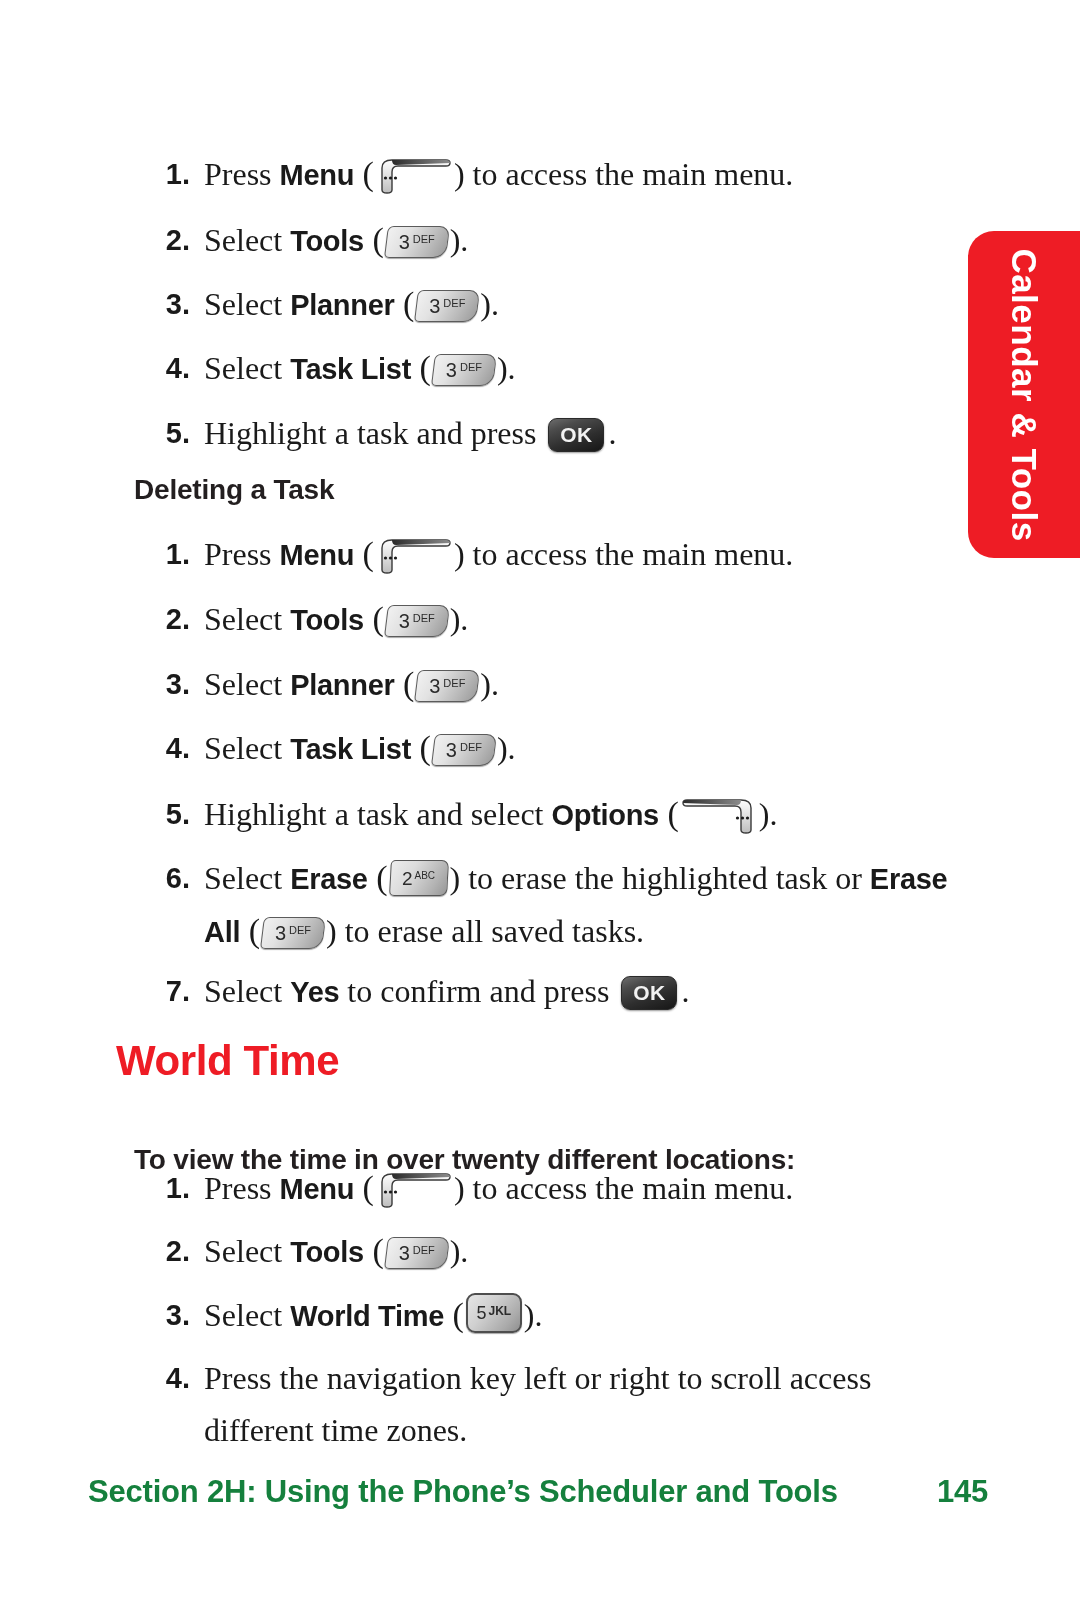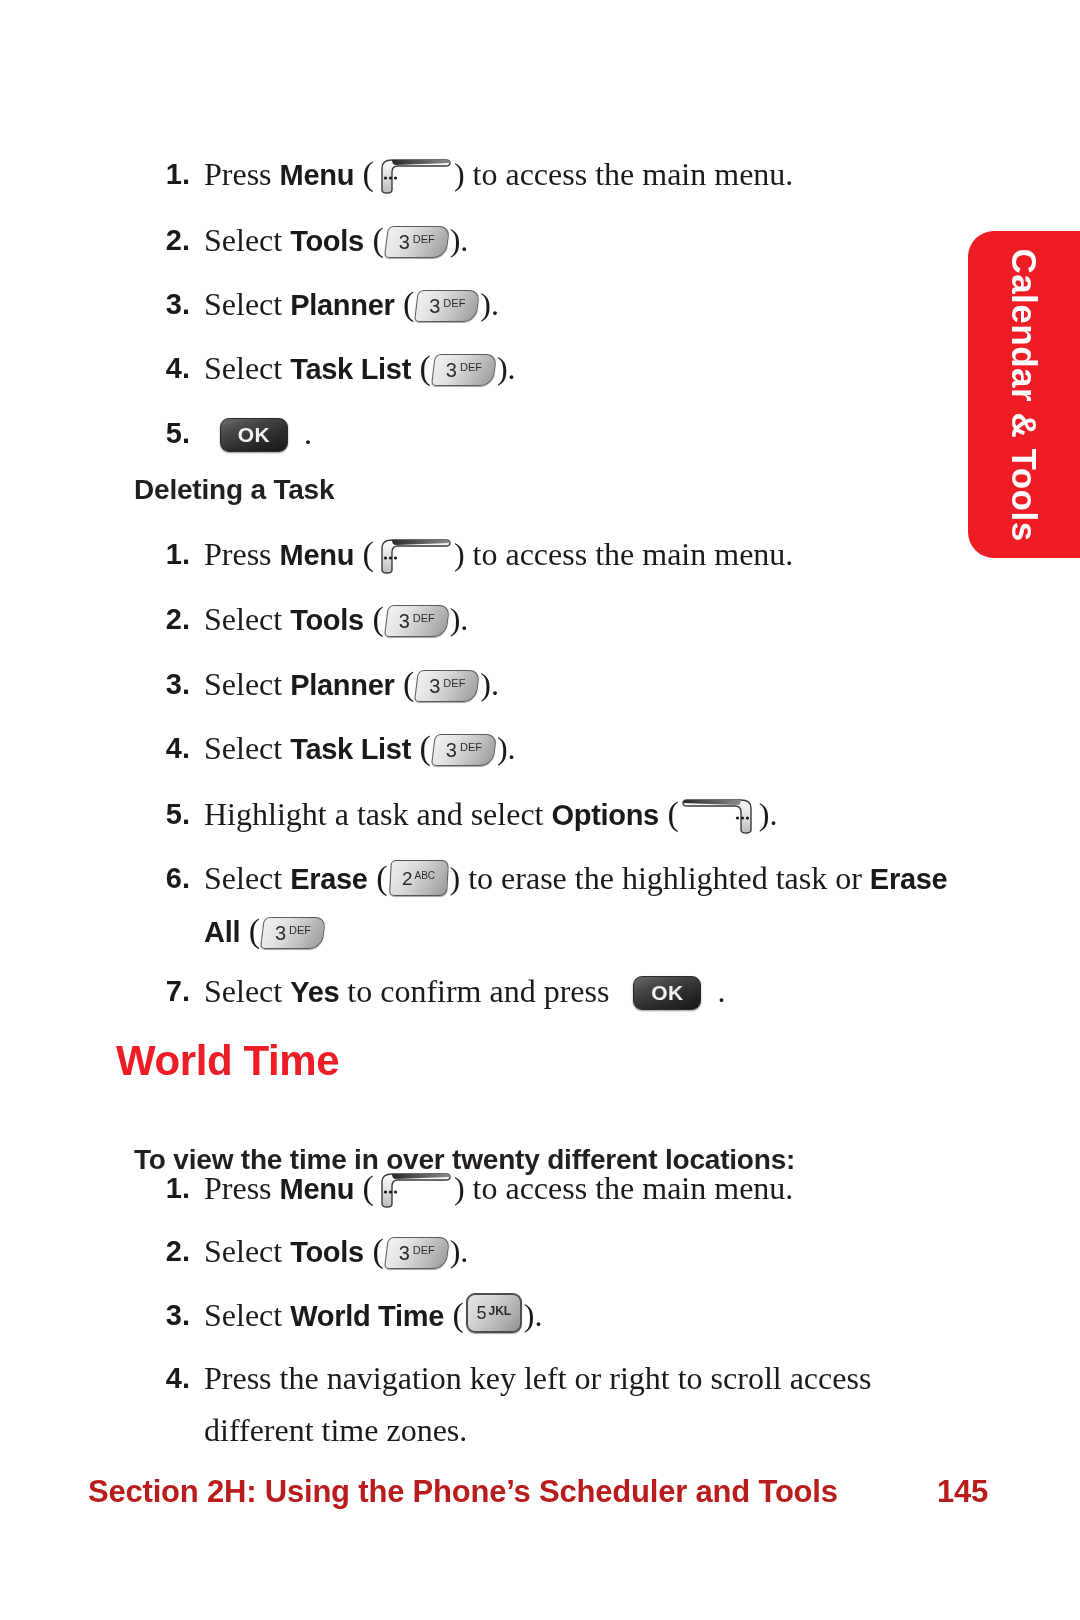--- a/index.html
+++ b/index.html
@@ -194,23 +194,23 @@
     justify-content: center;
     gap: 2px;
     font-family: "Liberation Sans", sans-serif;
     color: #2b2b2b;
   }
   .key-rr .d { font-size: 18px; line-height: 1; }
   .key-rr .a { font-size: 12px; font-weight: bold; line-height: 1; margin-top: -4px; }
 
   
   .key-ok {
-    width: 68px;
+    width: 56px;
     height: 34px;
-    margin: 0 16px;
+    margin: 0 4px;
     vertical-align: -8px;
   }
   .key-ok .body {
     position: absolute;
     inset: 0;
     background: linear-gradient(160deg, #6d6d6d 0%, #4b4b4b 25%, #2e2e2e 60%, #161616 100%);
     border: 1.5px solid #2a2a2a;
     border-radius: 9px;
     box-shadow: 0 1px 2px rgba(0,0,0,.4);
   }
@@ -240,21 +240,21 @@
   .footer {
     position: absolute;
     left: 88px;
     top: 1474px;
     width: 900px;
     display: flex;
     align-items: baseline;
     font-family: "Liberation Sans", sans-serif;
     font-weight: bold;
     font-size: 31px;
-    color: #b91c1c;
+    color: #15803d;
     letter-spacing: -0.2px;
     justify-content: space-between;
   }
   .footer .f-title { flex: 1; }
   .footer .f-page { width: 80px; text-align: right; }
 </style>
 </head>
 <body>
 
 <div class="page">
@@ -316,21 +316,21 @@
         <span>Select </span><span class="b">Task List</span><span class="paren"> (</span><span class="key key-num3"><span class="body"></span><span class="lbl">
               <span class="d">3</span>
               <span class="a">DEF</span>
             </span></span><span>).</span>
       </span>
     </div>
 
     <div class="step" style="top:407px;">
       <span class="num">5.</span>
       <span class="txt">
-        <span class="key key-ok"><span class="body"></span><span class="lbl">OK</span></span><span>.</span>
+        <span>Highlight a task and press </span><span class="key key-ok"><span class="body"></span><span class="lbl">OK</span></span><span>.</span>
       </span>
     </div>
 
     <div class="sec-head" style="top:474px;">Deleting a Task</div>
 
     <div class="step" style="top:528px;">
       <span class="num">1.</span>
       <span class="txt">
         <span>Press </span><span class="b">Menu</span><span class="paren"> (</span><span class="key key-soft"><svg width="76" height="40" viewBox="0 0 76 40">
               <path d="M6 34 L6 12 Q6 4 16 4 L70 4 Q74 4 74 7 Q74 10 70 10 L22 10 Q16 10 16 16 L16 34 Q16 37 11 37 Q6 37 6 34 Z" fill="url(#slg)" stroke="#3a3a3a" stroke-width="1.4"></path>
@@ -387,21 +387,21 @@
 
     <div class="step" style="top:852px;">
       <span class="num">6.</span>
       <span class="txt">
         <span>Select </span><span class="b">Erase</span><span class="paren"> (</span><span class="key key-sq"><span class="body"></span><span class="lbl">
               <span class="d">2</span>
               <span class="a">ABC</span>
             </span></span><span>) to erase the highlighted task or </span><span class="b">Erase All</span><span class="paren"> (</span><span class="key key-num3"><span class="body"></span><span class="lbl">
               <span class="d">3</span>
               <span class="a">DEF</span>
-            </span></span>
+            </span></span><span>) to erase all saved tasks.</span>
       </span>
     </div>
 
     <div class="step" style="top:965px;">
       <span class="num">7.</span>
       <span class="txt">
         <span>Select </span><span class="b">Yes</span><span> to confirm and press </span><span class="key key-ok"><span class="body"></span><span class="lbl">OK</span></span><span>.</span>
       </span>
     </div>
 

